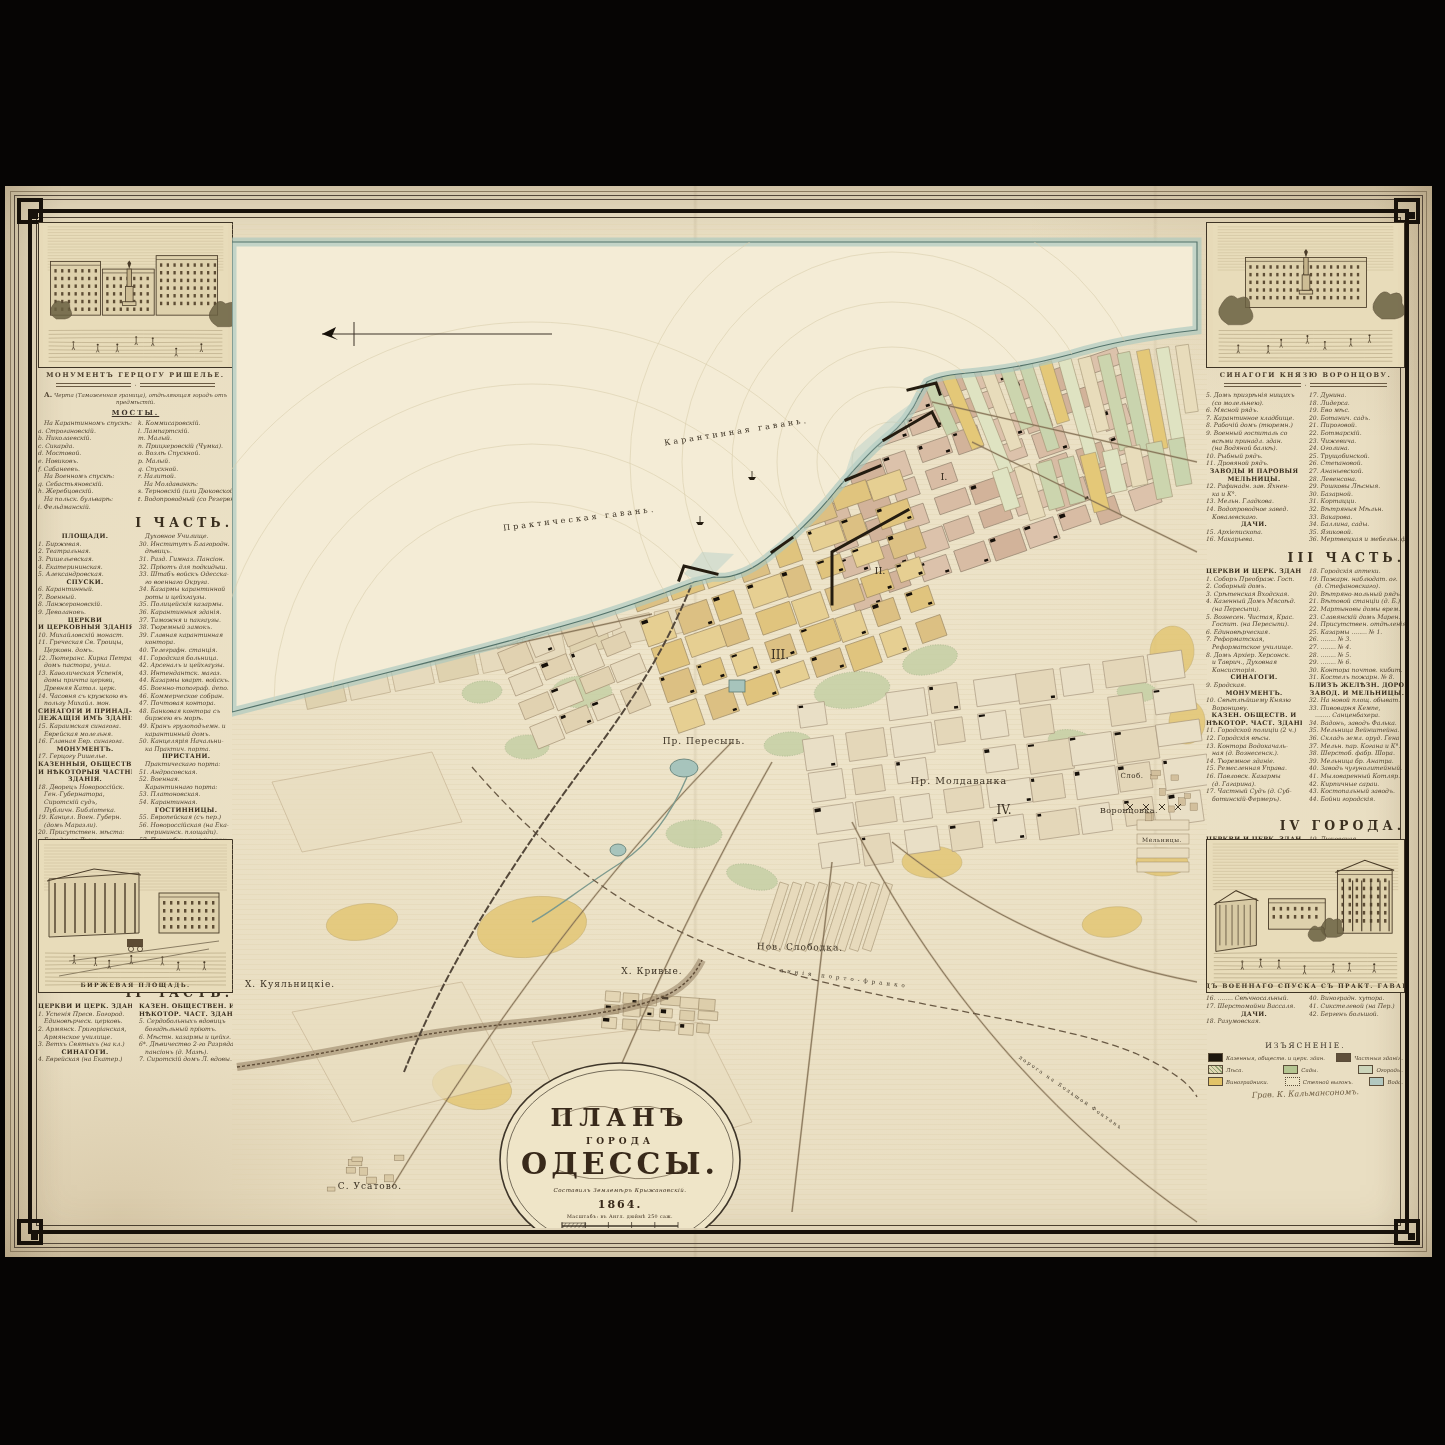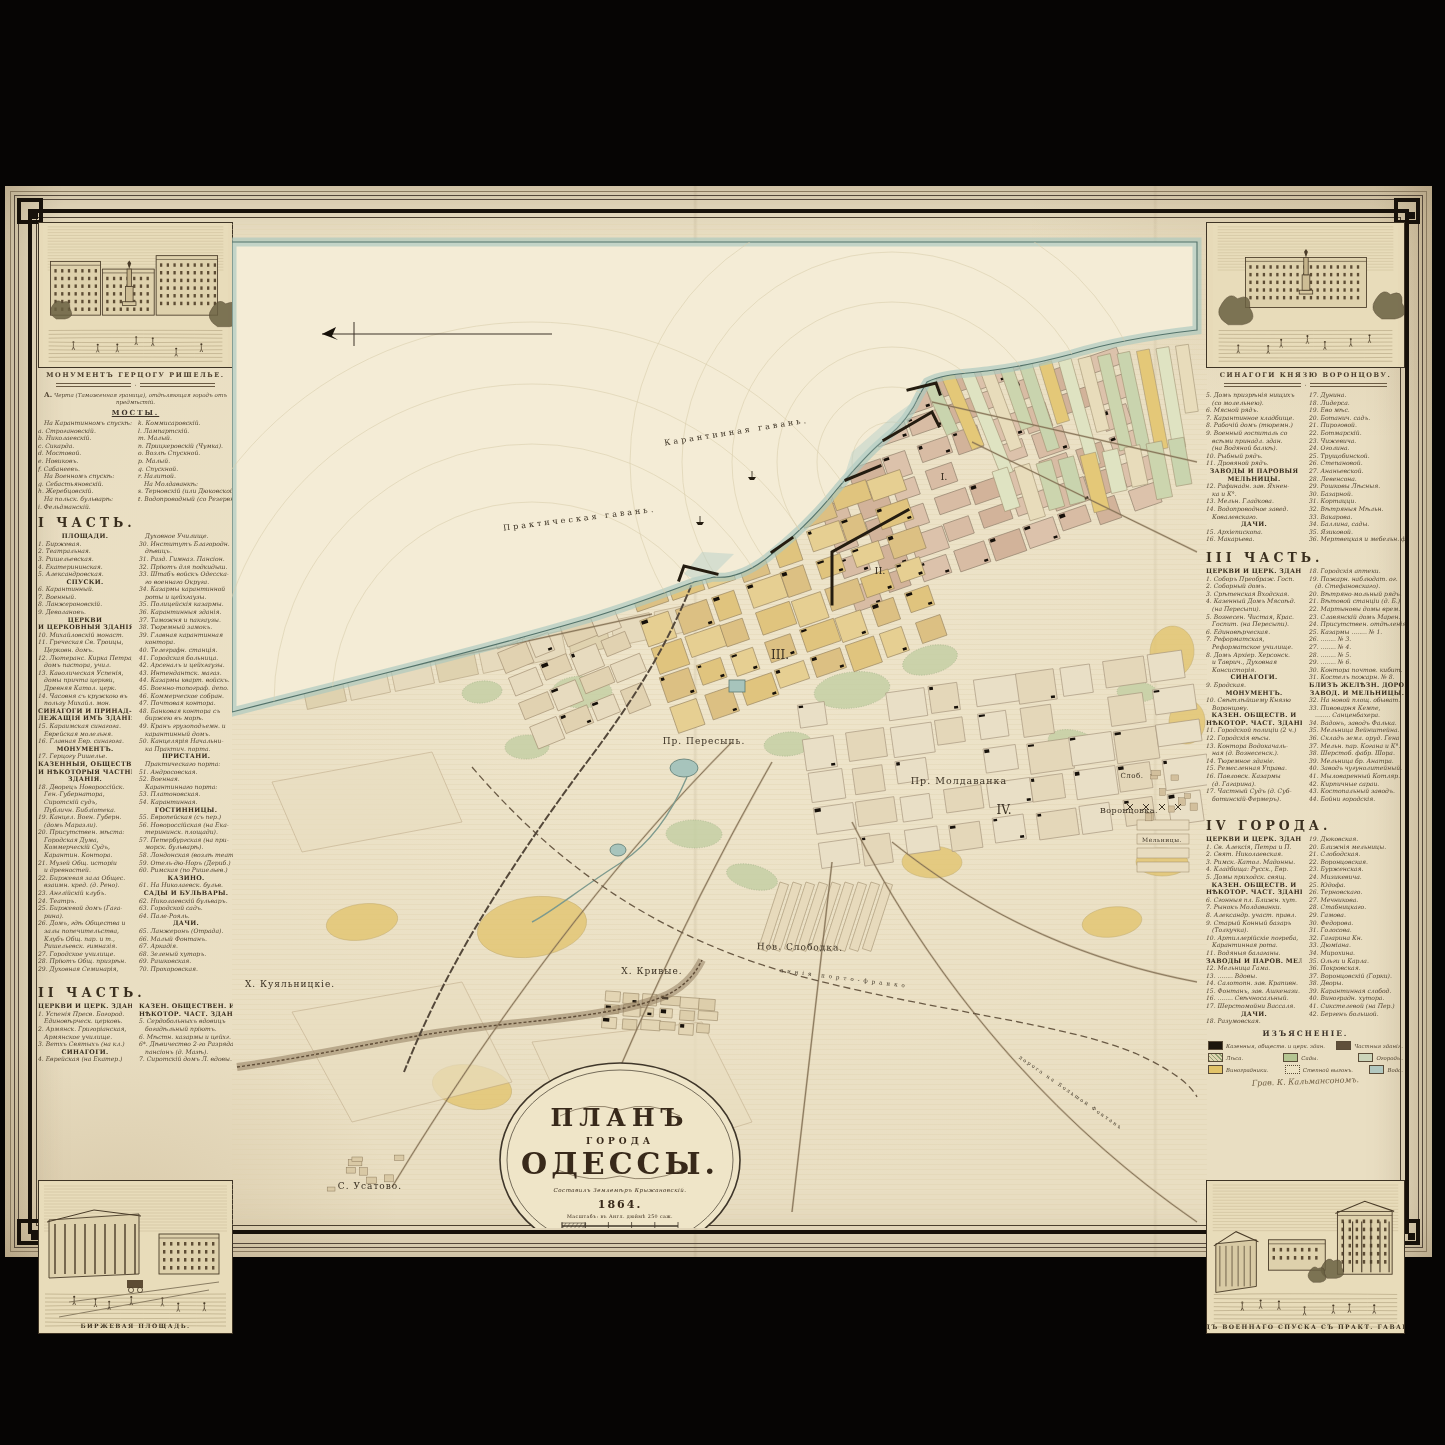--- a/index.html
+++ b/index.html
@@ -18,42 +18,42 @@
       linear-gradient(90deg, transparent 688px, rgba(110,88,50,.10) 690px, transparent 693px),
       linear-gradient(90deg, transparent 1148px, rgba(110,88,50,.08) 1150px, transparent 1153px);}
   .fr{position:absolute;pointer-events:none;}
   .f1{inset:5px;border:1px solid #8a7a5f;}
   .f2{inset:9px;border:1px solid #55483a;}
   .f3{inset:13px;border:1px solid #55483a;}
   .f4{inset:23px;border:4px solid #17110a;}
   .f5{inset:31px;border:1px solid #4a3f30;}
   .csq{position:absolute;width:18px;height:18px;border:4px solid #17110a;background:transparent;}
   .csq i{position:absolute;right:1px;bottom:1px;width:7px;height:7px;background:#17110a;display:block;}
-  .col{position:absolute;top:36px;height:1112px;}
+  .col{position:absolute;top:36px;height:771px;}
   #colL{left:33px;width:195px;}
   #colR{left:1201px;width:199px;}
   .vbox{border:1px solid #3e3425;background:#e7dab8;position:relative;overflow:hidden;}
   .vtop{height:144px;}
   .vbot{position:absolute;bottom:0;left:0;right:0;height:152px;}
   .vcap{text-align:center;font-size:6.5px;letter-spacing:1.6px;color:#4a3d2b;margin-top:3px;font-weight:bold;}
   .orn{display:flex;align-items:center;justify-content:center;gap:4px;margin:3px 18px;color:#5a4c38;}
   .orn:before,.orn:after{content:"";flex:1;border-top:1px solid #6a5a43;height:2px;border-bottom:1px solid #6a5a43;}
   .orn b{font-size:5px;}
   .note{font-size:5.6px;font-style:italic;color:#504331;text-align:center;line-height:7px;margin:2px 1px;}
   .note b{font-style:normal;font-size:7px;}
-  .secT{text-align:left;font-weight:bold;font-size:12.5px;letter-spacing:4px;color:#3a2f1f;margin:5px 0 2px 0;}
+  .secT{text-align:right;font-weight:bold;font-size:12.5px;letter-spacing:4px;color:#3a2f1f;margin:5px 0 2px 0;}
   .listc{columns:2;column-gap:7px;}
   .ln{font-size:6.05px;line-height:7.6px;font-style:italic;color:#4c3f2c;white-space:nowrap;overflow:hidden;break-inside:avoid-column;}
   .ln.sh{font-style:normal;font-weight:bold;text-align:center;font-size:6.3px;letter-spacing:.3px;color:#3a2f1f;}
   .bridges{display:flex;gap:6px;margin-top:1px;}
   .bridges>div{width:50%;}
   .bhead{text-align:center;font-weight:bold;font-size:7px;letter-spacing:2px;margin:2px 0;text-decoration:underline;}
   #mapwrap{position:absolute;left:227px;top:36px;width:975px;height:1006px;}
   svg text{font-family:"DejaVu Serif","Liberation Serif",serif;}
-  .legT{text-align:center;font-weight:bold;font-size:7.5px;letter-spacing:2px;margin-top:4px;}
+  .legT{text-align:center;font-weight:normal;font-size:7.5px;letter-spacing:2px;margin-top:16px;}
   .legrow{display:flex;justify-content:space-between;margin:3px 2px;}
   .legit{display:flex;align-items:center;gap:3px;font-size:5.4px;font-style:italic;color:#4c3f2c;}
   .sw{width:13px;height:7px;border:1px solid #5a4c38;flex:none;}
   .sw.bldg-public{background:#1d160d;}
   .sw.bldg-private{background:#5f4f3a;}
   .sw.forest{background:repeating-linear-gradient(45deg,#93a274 0 1px,#e0d6b2 1px 3px);}
   .sw.garden{background:#b4c591;}
   .sw.kitchen{background:#ccd5ba;}
   .sw.vineyard{background:#e2c368;}
   .sw.steppe{background:#ece2c4;border-style:dotted;}

